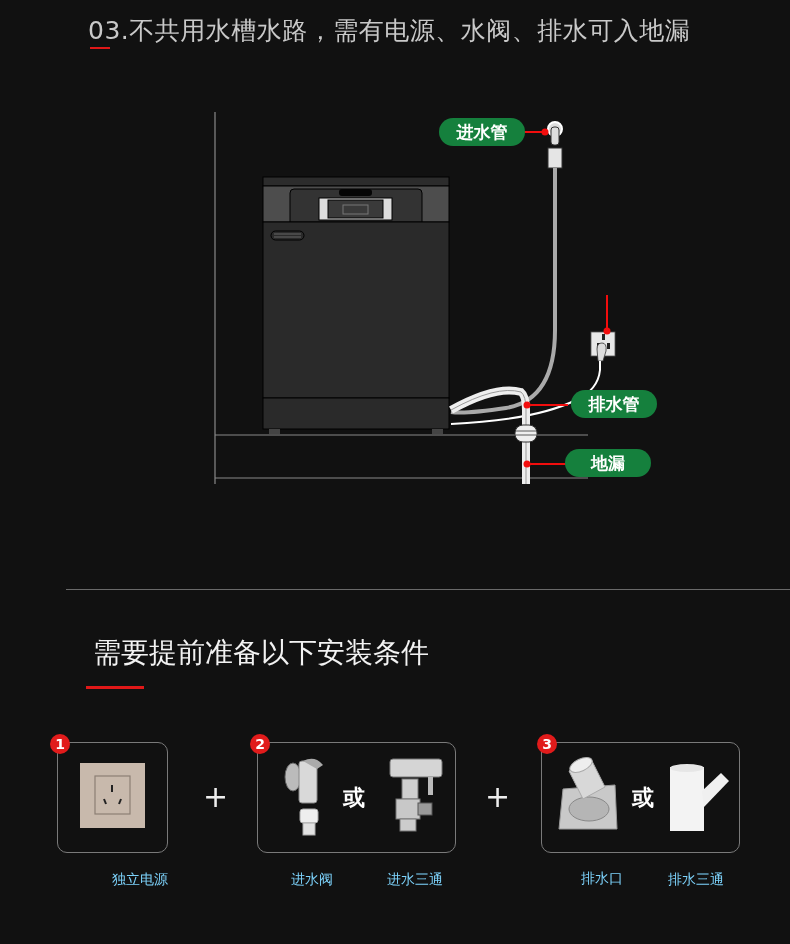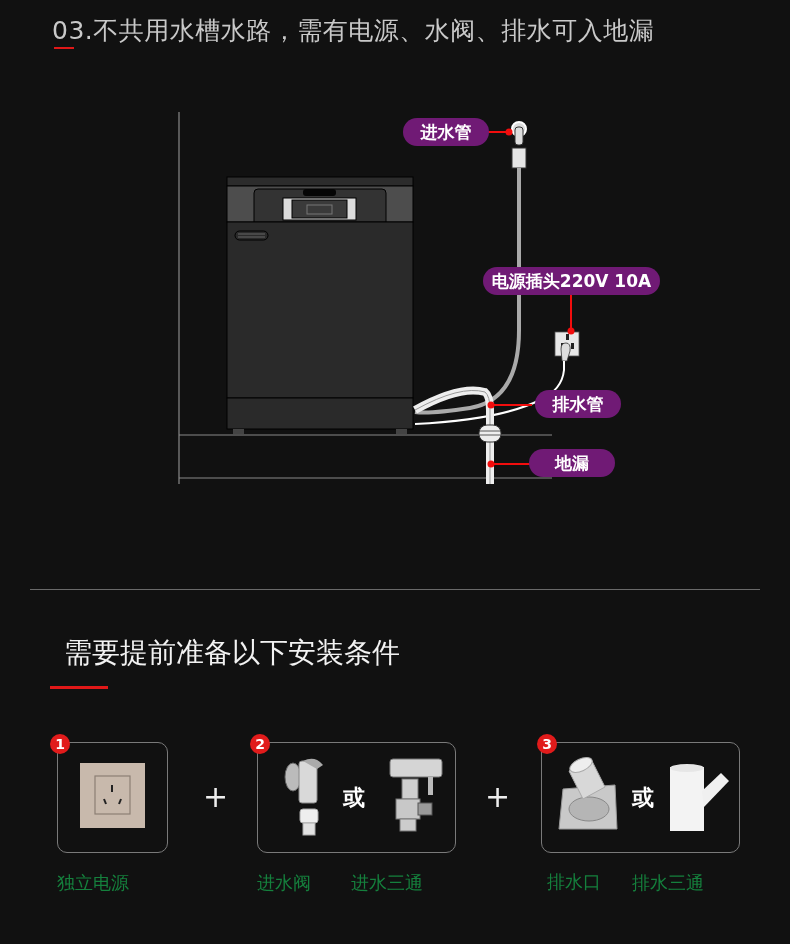--- a/index.html
+++ b/index.html
@@ -1,32 +1,32 @@
 <!DOCTYPE html>
 <html><head>
 <meta charset="utf-8">
 <style>
   html, body { margin:0; padding:0; }
   body { width:790px; height:944px; background:#111111; position:relative; overflow:hidden;
          font-family:"DejaVu Sans","Liberation Sans",sans-serif; color:#fff; }
-  .abs { position:absolute; }
+  .abs { position:absolute;margin-left:36px; }
   .title { left:52px; top:14px; font-size:25px; color:#c9c9c9; letter-spacing:0.5px; white-space:nowrap; }
   .title-underline { left:54px; top:47px; width:20px; height:2px; background:#e01818; }
   .diagram { left:0; top:100px; width:790px; height:400px; }
-  .pill { position:absolute; background:#701a75; color:#fff; font-weight:bold; font-size:17px;
+  .pill { position:absolute; background:#15803d; color:#fff; font-weight:bold; font-size:17px;
           border-radius:15px; height:28px; line-height:28px; text-align:center; white-space:nowrap; }
   .divider { left:30px; top:589px; width:730px; height:1px; background:#6a6a6a; }
-  .sec-title { left:64px; top:634px; font-size:28px; color:#f2f2f2; white-space:nowrap; }
+  .sec-title { left:57px; top:634px; font-size:28px; color:#f2f2f2; white-space:nowrap; }
   .sec-underline { left:50px; top:686px; width:58px; height:3px; background:#e01818; }
   .card { position:absolute; border:1.5px solid #7a7a7a; border-radius:10px; box-sizing:border-box; }
   .badge { position:absolute; width:20px; height:20px; border-radius:50%; background:#e11b1b; color:#fff;
            font-size:14px; font-weight:bold; line-height:20px; text-align:center; }
   .plus { position:absolute; font-size:30px; color:#eee; line-height:30px; }
   .or { position:absolute; font-size:22px; font-weight:bold; color:#fff; }
-  .label { position:absolute; font-size:18px; color:#15803d; white-space:nowrap; text-align:left; }
+  .label { position:absolute; font-size:14px; color:#7dd3fc; white-space:nowrap; text-align:right; }
 </style>
 </head>
 <body>
 
 <div class="abs title">03.不共用水槽水路，需有电源、水阀、排水可入地漏</div>
 <div class="abs title-underline"></div>
 
 <div class="abs diagram">
   <svg width="790" height="400" viewBox="0 100 790 400">
 
@@ -79,21 +79,20 @@
     <circle cx="509" cy="132" r="3.5" fill="#f20d0d"></circle>
     <line x1="571" y1="295" x2="571" y2="331" stroke="#f20d0d" stroke-width="2"></line>
     <circle cx="571" cy="331" r="3.5" fill="#f20d0d"></circle>
     <line x1="491" y1="405" x2="532" y2="405" stroke="#f20d0d" stroke-width="2"></line>
     <circle cx="491" cy="405" r="3.5" fill="#f20d0d"></circle>
     <line x1="491" y1="464" x2="532" y2="464" stroke="#f20d0d" stroke-width="2"></line>
     <circle cx="491" cy="464" r="3.5" fill="#f20d0d"></circle>
   </svg>
 
   <div class="pill" style="left:403px; top:18px; width:86px;">进水管</div>
-  <div class="pill" style="left:483px; top:167px; width:177px;">电源插头220V 10A</div>
   <div class="pill" style="left:535px; top:290px; width:86px;">排水管</div>
   <div class="pill" style="left:529px; top:349px; width:86px;">地漏</div>
 </div>
 
 <div class="abs divider"></div>
 
 <div class="abs sec-title">需要提前准备以下安装条件</div>
 <div class="abs sec-underline"></div>
 
 <div class="card" style="left:57px; top:742px; width:111px; height:111px;">

